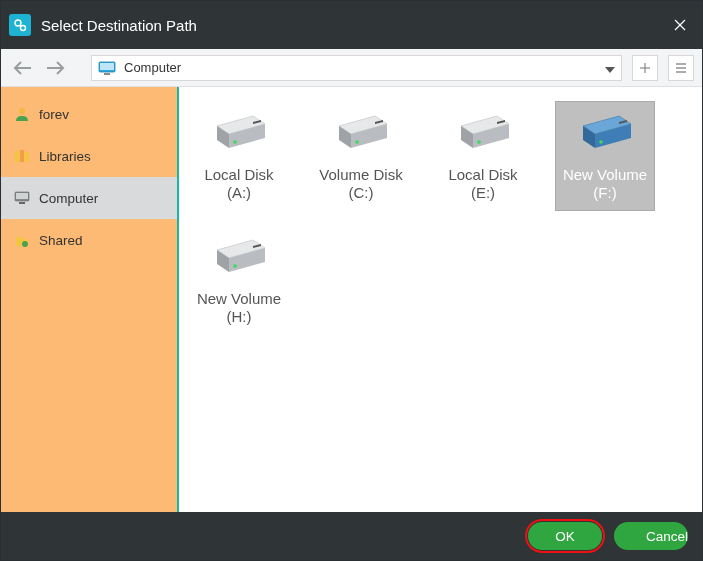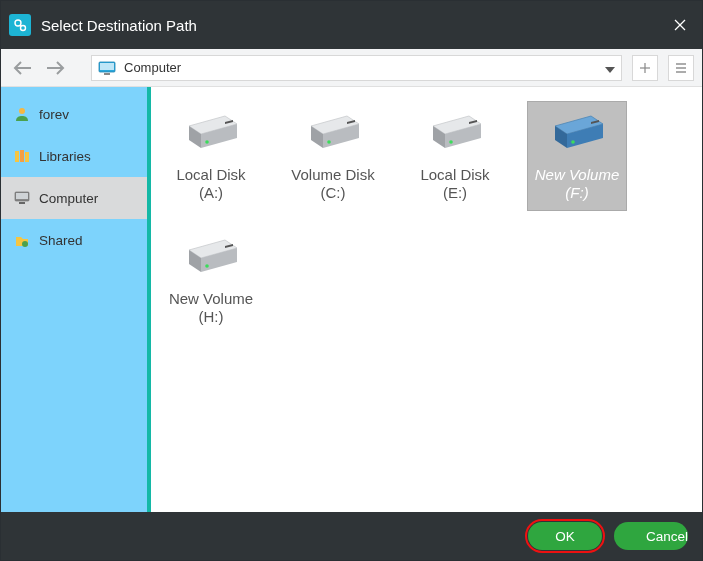--- a/index.html
+++ b/index.html
@@ -42,38 +42,38 @@
   .tool-btn {
     width:26px; height:26px; margin-left:6px;
     display:flex; align-items:center; justify-content:center;
     border:1px solid #d8d8d8; color:#888; background:#fff; cursor:pointer;
     font-size:14px;
   }
   .body {
     flex:1; display:flex; overflow:hidden; background:#fff;
   }
   .sidebar {
-    width:150px; background:#7dd3fc; border-right:4px solid #14b8a6;
+    width:178px; background:#fdba74; border-right:2px solid #14b8a6;
     padding-top:6px;
   }
   .side-item {
     height:42px; display:flex; align-items:center; padding:0 12px;
     font-size:13.5px; color:#333; cursor:pointer; gap:8px;
   }
   .side-item.selected { background:#d9dadb; }
   .side-icon { width:18px; height:18px; display:flex; align-items:center; justify-content:center; }
   .content {
     flex:1; padding:14px 10px; display:flex; flex-wrap:wrap; align-content:flex-start;
     gap:14px 22px;
   }
   .drive {
     width:100px; display:flex; flex-direction:column; align-items:center;
     padding:8px 4px; cursor:pointer; border:1px solid transparent;
   }
-  .drive.selected { background:#bfbfbf; border:1px solid #aaa;font-style:italic; }
+  .drive.selected { background:#bfbfbf; border:1px solid #aaa; }
   .drive .dicon { width:60px; height:46px; margin-bottom:10px; }
   .drive .dlabel { font-size:15px; color:#555; text-align:center; line-height:1.2; }
   .drive.selected .dlabel { color:#fff; }
   .footer {
     height:48px; background:#2f3437; display:flex; align-items:center; justify-content:flex-end;
     padding:0 14px; gap:12px;
   }
   .btn {
     min-width:74px; height:28px; border:none; color:#fff; font-size:13.5px; cursor:pointer;
     border-radius:14px;

